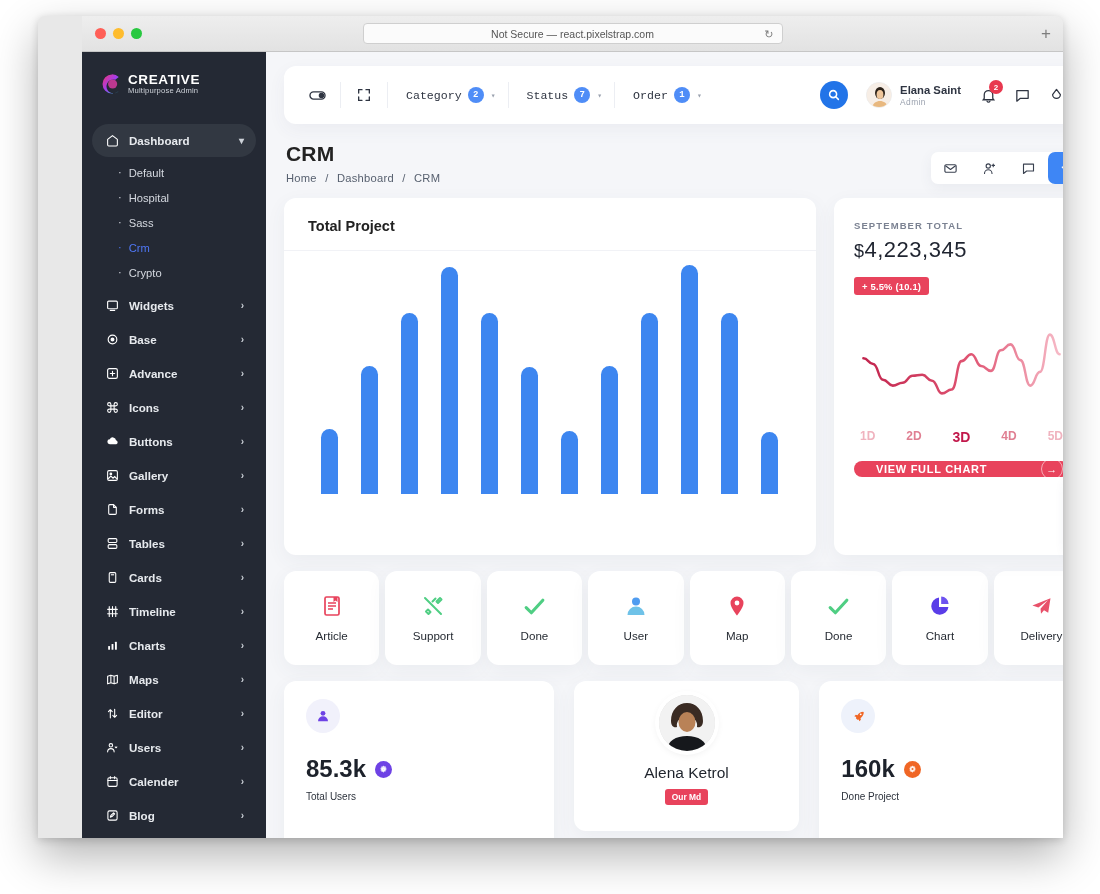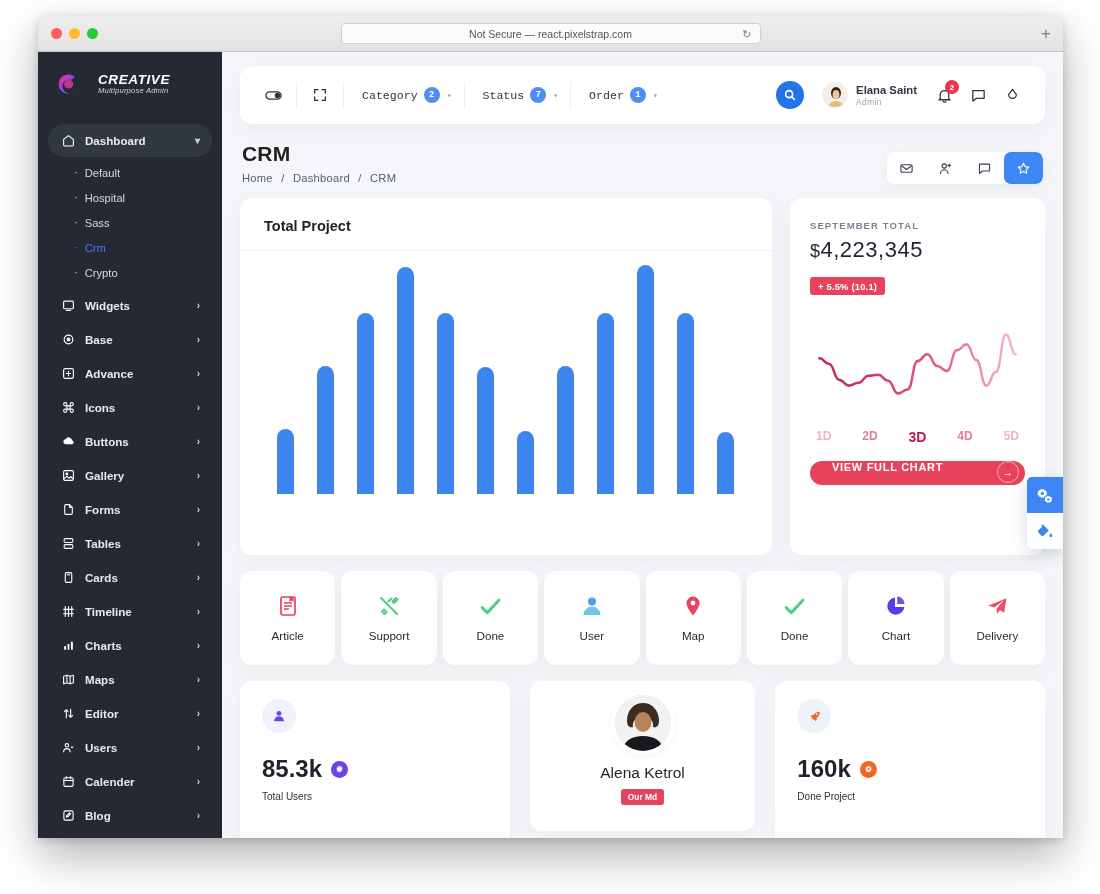--- a/index.html
+++ b/index.html
@@ -12,20 +12,21 @@
 
   
   .browser {
     position: absolute;
     left: 38px; top: 16px;
     width: 1025px; height: 822px;
     background: #e8e8e8;
     border-radius: 7px 7px 0 0;
     box-shadow: 0 18px 45px rgba(0,0,0,0.30), 0 2px 8px rgba(0,0,0,0.16);
     overflow: hidden;
+    padding-left: 44px;
   }
   .chrome-bar {
     height: 36px;
     background: linear-gradient(#eeeeee, #e2e2e2);
     border-bottom: 1px solid #c6c6c6;
     display: flex; align-items: center;
     position: relative;
   }
   .traffic { display: flex; gap: 7px; margin-left: 13px; }
   .traffic i { width: 11px; height: 11px; border-radius: 50%; display: block; }
@@ -60,23 +61,22 @@
 
   
   .sidebar {
     width: 184px; min-width: 184px;
     background: #242934;
     height: 100%;
     overflow: hidden;
     position: relative;
   }
   .brand {
-    display: flex; align-items: center; gap: 18px;
+    display: flex; align-items: center; gap: 4px;
     padding: 18px 0 18px 14px;
-    font-style: italic;
   }
   .brand-logo { width: 28px; height: 28px; position: relative; flex: none; }
   .brand-text { line-height: 1.12; }
   .brand-title {
     font-size: 13.5px; font-weight: 700; color: #fff;
     letter-spacing: .6px;
   }
   .brand-sub { font-size: 7.6px; color: #cfd3da; letter-spacing: .2px; }
 
   .menu { padding: 8px 10px 0 10px; }
@@ -256,22 +256,22 @@
   }
   .daytab {
     font-size: 12px; font-weight: 700; color: #f0b3bf;
     cursor: pointer;
   }
   .daytab.dim2 { color: #e07f92; }
   .daytab.active { color: #c2184b; font-size: 14px; }
   .vfc-btn {
     margin-top: 16px;
     background: #e8435c; color: #fff;
-    height: 24px; border-radius: 17px;
-    display: flex; 
+    height: 16px; border-radius: 17px;
+    display: flex; align-items: center;
     padding: 0 6px 0 22px;
     font-size: 11px; font-weight: 700; letter-spacing: .7px;
     cursor: pointer;
   }
   .vfc-btn .lbl { flex: 1; }
   .vfc-arrow {
     width: 22px; height: 22px; border-radius: 50%;
     border: 1px solid rgba(255,255,255,.55);
     display: flex; align-items: center; justify-content: center;
     font-size: 11px;

